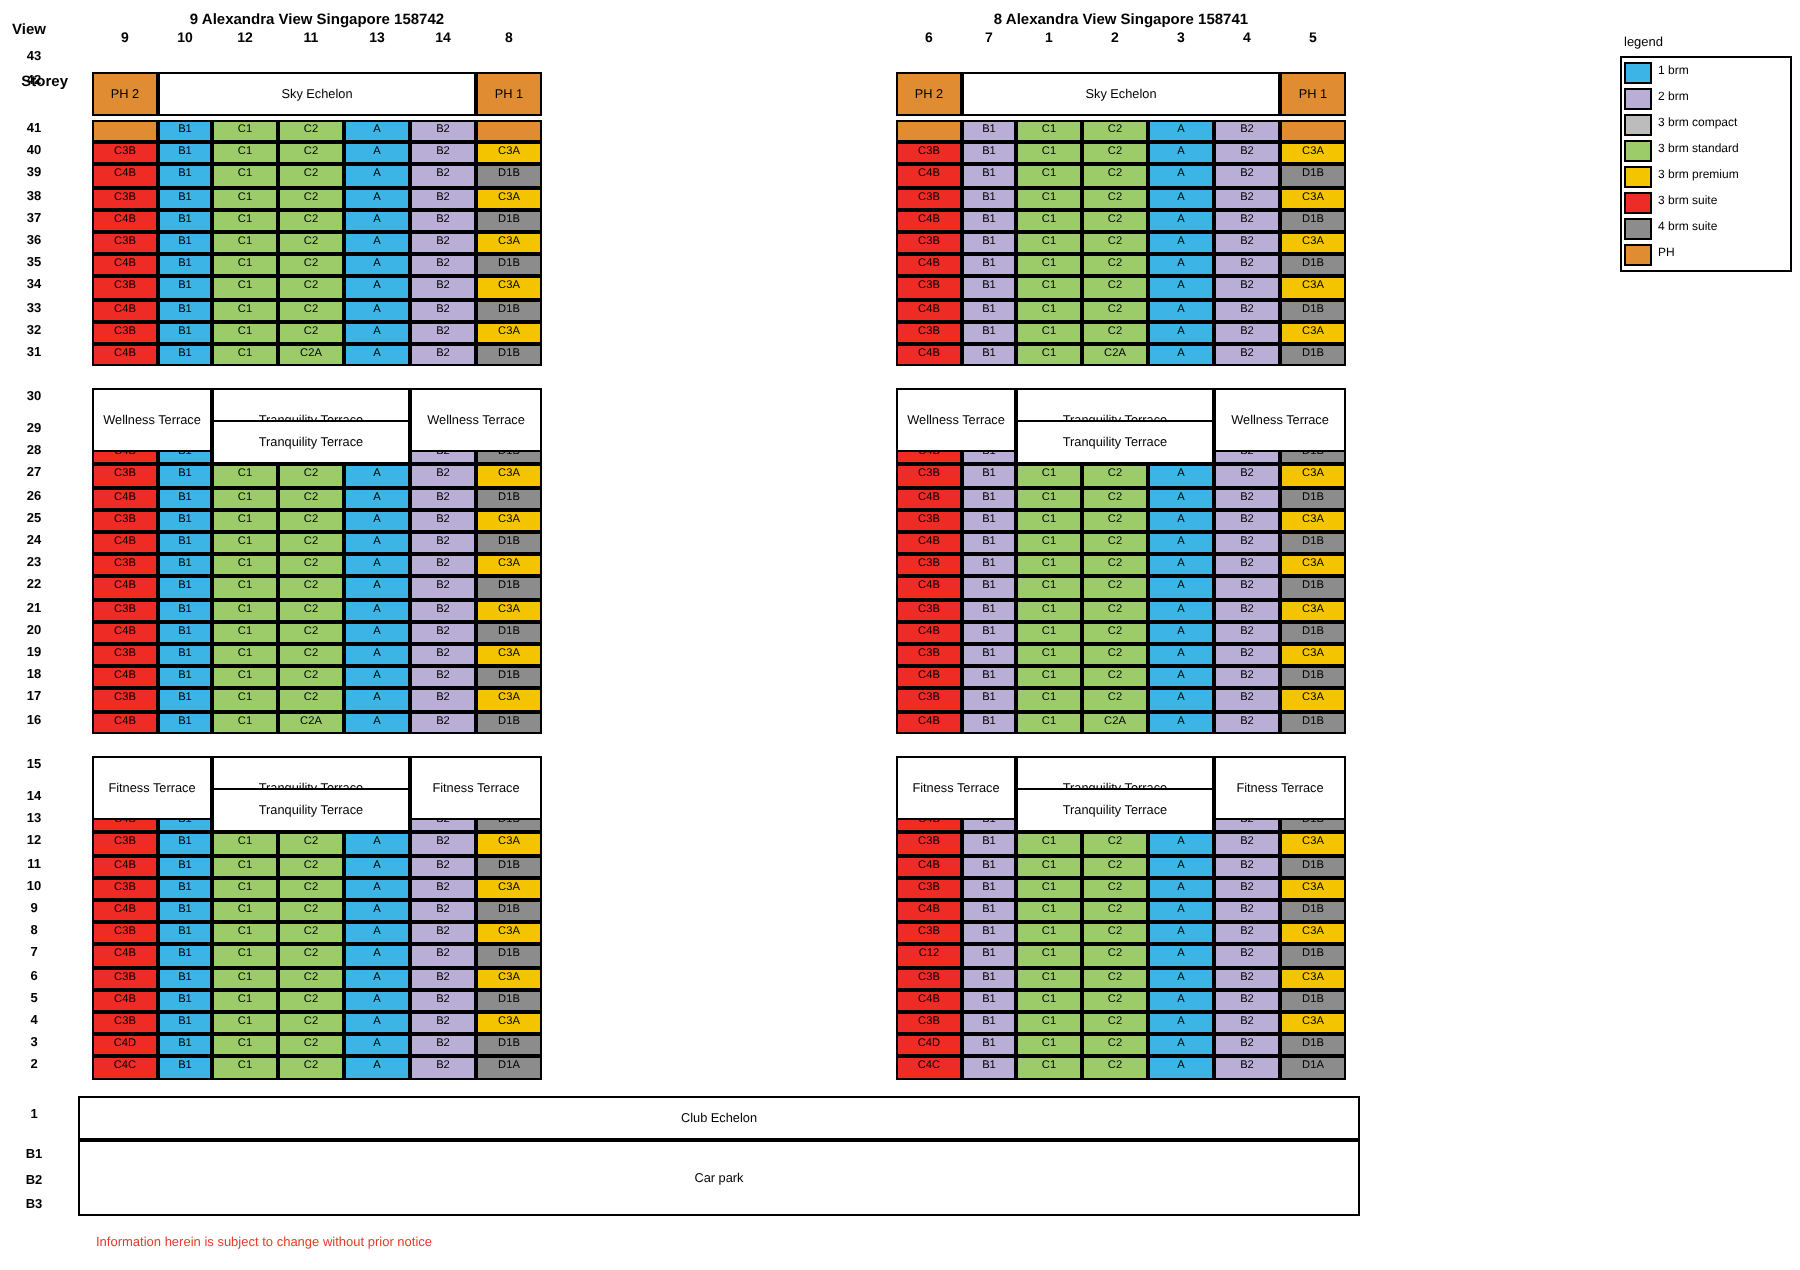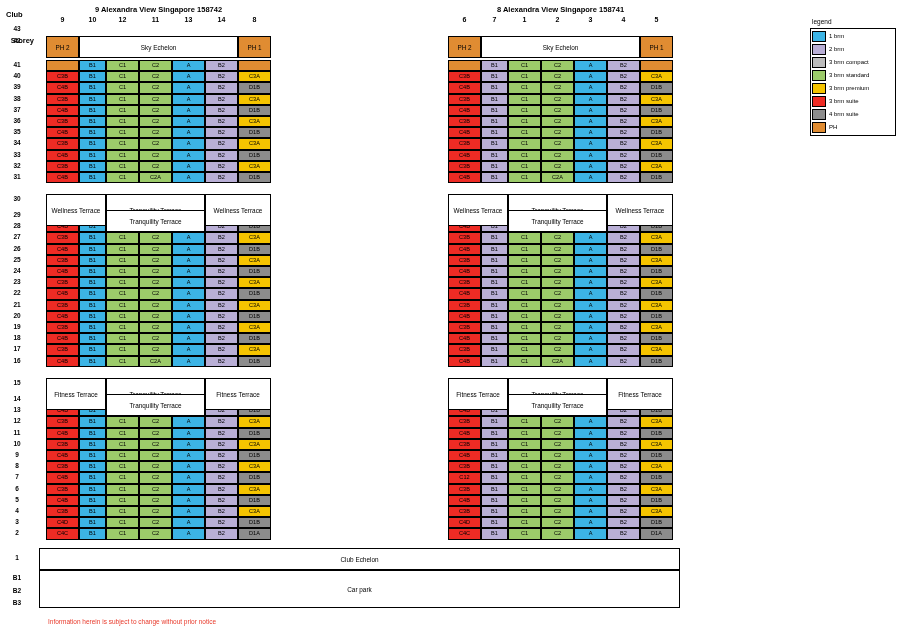--- a/index.html
+++ b/index.html
@@ -42,21 +42,21 @@
   .legend-title{position:absolute;font-size:6.5px;}
   .legend-sw{position:absolute;border:1px solid #000;box-sizing:border-box;}
   .legend-lbl{position:absolute;font-size:6px;}
 
   .footer-note{position:absolute;font-size:6.5px;color:#e8392a;}
 </style>
 </head>
 <body>
 
 <div id="stack">
-    <div class="hdr" style="left:6px;top:10px;width:28px;text-align:left;">Club</div>
+    <div class="hdr" style="left:6px;top:10px;width:28px;text-align:left;">View</div>
     <div class="hdr" style="left:6px;top:20px;width:28px;text-align:right;margin-top:16px;">Storey</div>
     <div class="blk-title" style="left:46px;top:5px;width:225px;">9 Alexandra View Singapore 158742</div>
     <div class="blk-title" style="left:448px;top:5px;width:225px;">8 Alexandra View Singapore 158741</div>
     <div class="unit-col-hdr" style="left:46px;top:16px;width:33px;">9</div>
     <div class="unit-col-hdr" style="left:79px;top:16px;width:27px;">10</div>
     <div class="unit-col-hdr" style="left:106px;top:16px;width:33px;">12</div>
     <div class="unit-col-hdr" style="left:139px;top:16px;width:33px;">11</div>
     <div class="unit-col-hdr" style="left:172px;top:16px;width:33px;">13</div>
     <div class="unit-col-hdr" style="left:205px;top:16px;width:33px;">14</div>
     <div class="unit-col-hdr" style="left:238px;top:16px;width:33px;">8</div>

